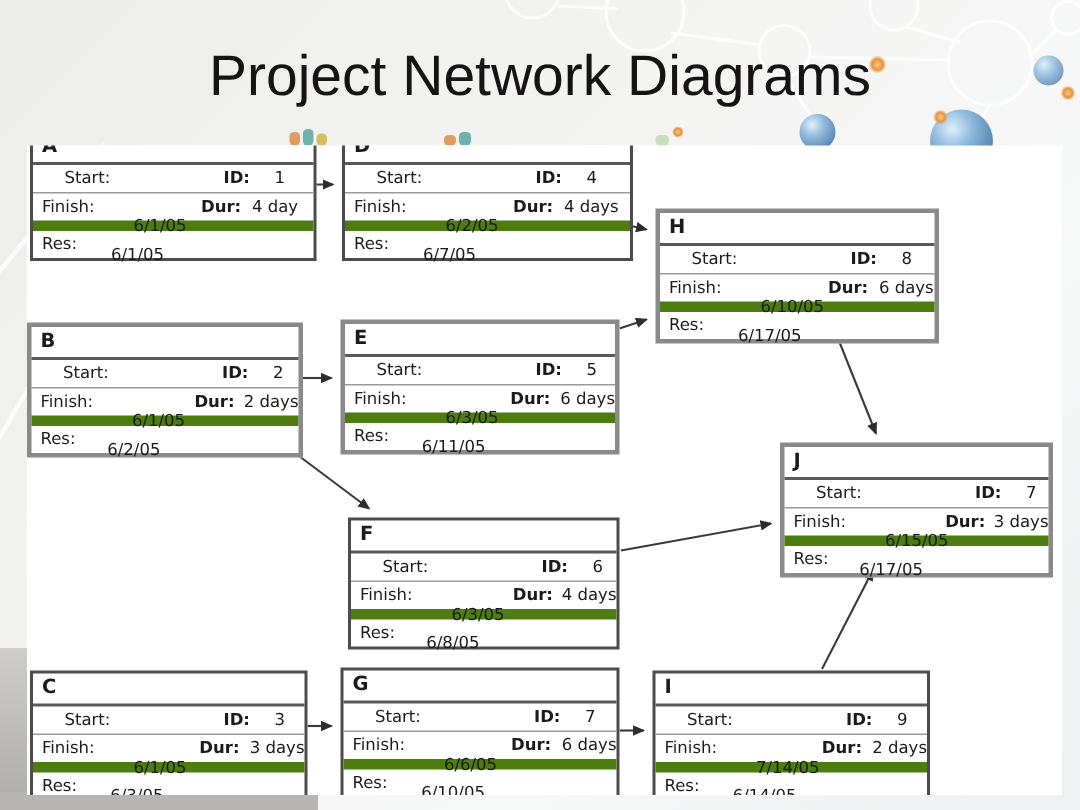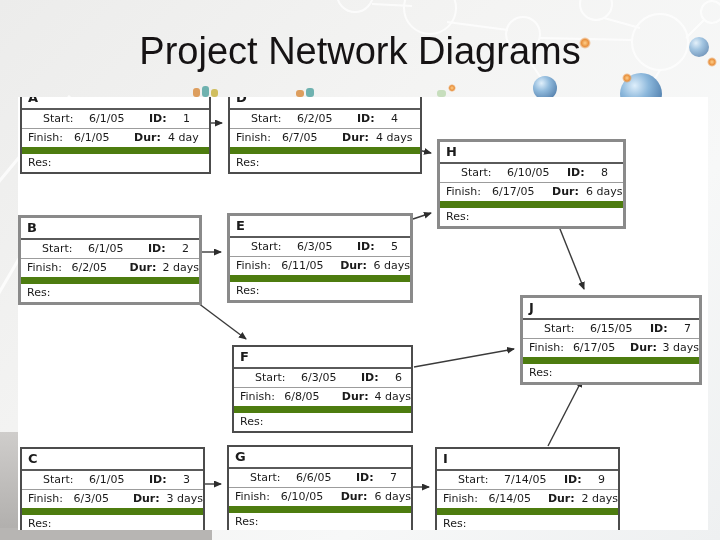--- a/index.html
+++ b/index.html
@@ -22,21 +22,21 @@
   .task.thin{border:2px solid #4c4c4c;}
   .task.thick{border:3px solid #8a8a8a;}
   .t-title{height:20px;line-height:20px;padding-left:6px;font-size:13px;font-weight:700;
     border-bottom:2px solid #5a5a5a;}
   .t-row{height:18px;line-height:18px;padding-left:6px;display:flex;white-space:pre;}
   .t-row.mid{border-bottom:1px solid #9c9c9c;padding-left:21px;}
   .t-row.fin{border-bottom:7px solid #4d7c0f;}
   .lb{color:#1b1b1b;}
   .vl{color:#1b1b1b;}
   .w1{width:46px;}
-  .w2{width:60px;}
+  .w2{width:60px;margin-top:32px;}
   .w3{width:34px;font-weight:bold;}
 </style>
 </head>
 <body>
 
 <div id="slide">
 
   <svg id="bg-decor" viewBox="0 0 720 540">
     <defs>
       <radialGradient id="sphere" cx="35%" cy="30%" r="75%">

